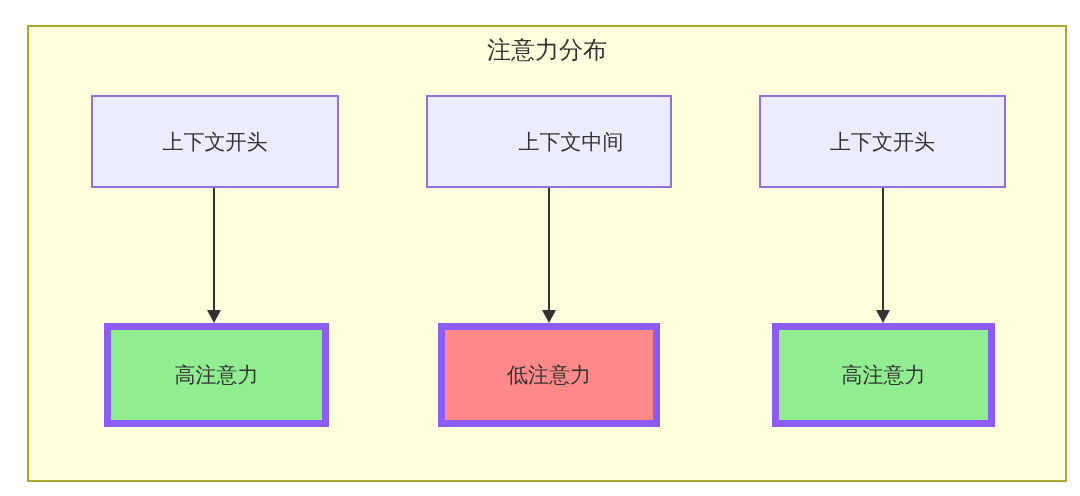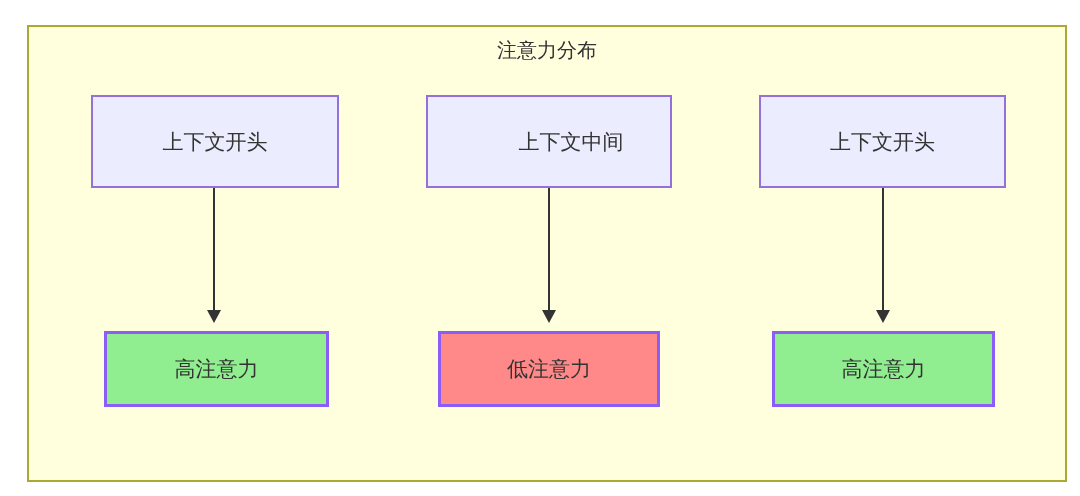--- a/index.html
+++ b/index.html
@@ -21,45 +21,44 @@
     box-sizing: border-box;
     background: #ffffde;
     border: 2px solid #aaaa33;
   }
   .cluster-title {
     position: absolute;
     top: 9px;
     left: 0;
     width: 100%;
     text-align: center;
-    font-size: 20px;
+    font-size: 24px;
     line-height: 28px;
     color: #333333;
   }
   .node {
     position: absolute;
     box-sizing: border-box;
     display: flex;
     align-items: center;
     justify-content: center;
     font-size: 21px;
     color: #333333;
     text-align: center;
   }
   .node-source {
     background: #ececff;
     border: 2px solid #9370db;
     top: 68px;
     height: 93px;
   }
   .node-target {
-    border: 3px solid #8b5cf6;
+    border: 7px solid #8b5cf6;
     top: 296px;
-    height: 76px;
-    margin-top: 8px;
+    height: 104px;
   }
   .target-high { background: #90ee90; }
   .target-low  { background: #ff8888; }
 
   .src-1 { left: 62px;  width: 248px; }
   .src-2 { left: 397px; width: 246px; padding-left: 44px; }
   .src-3 { left: 730px; width: 247px; }
   .tgt-1 { left: 75px;  width: 225px; }
   .tgt-2 { left: 409px; width: 222px; }
   .tgt-3 { left: 743px; width: 223px; }

